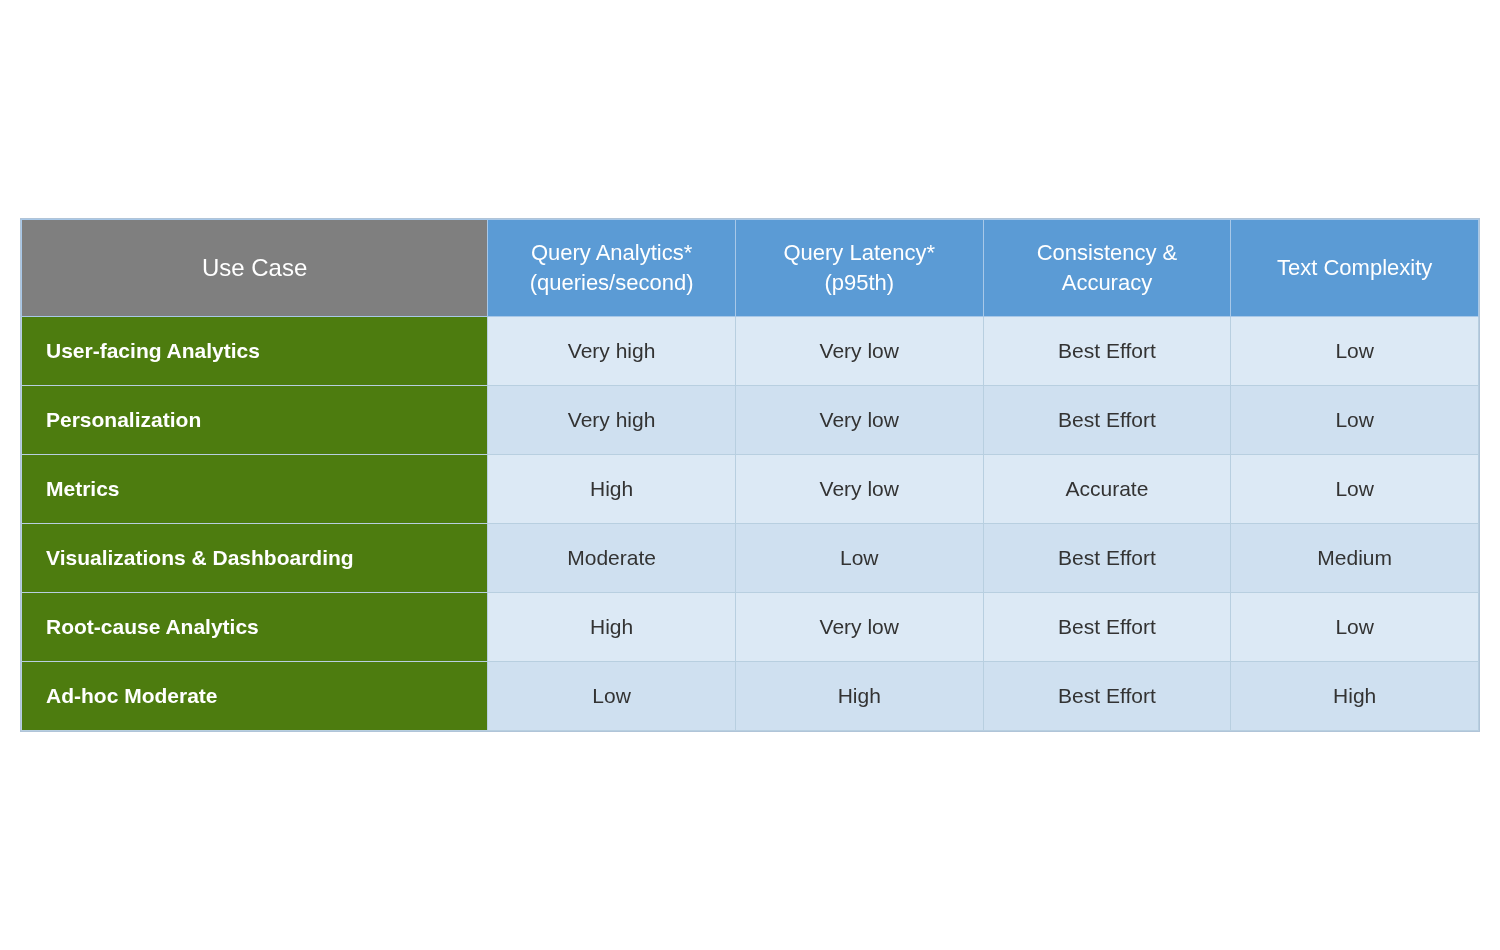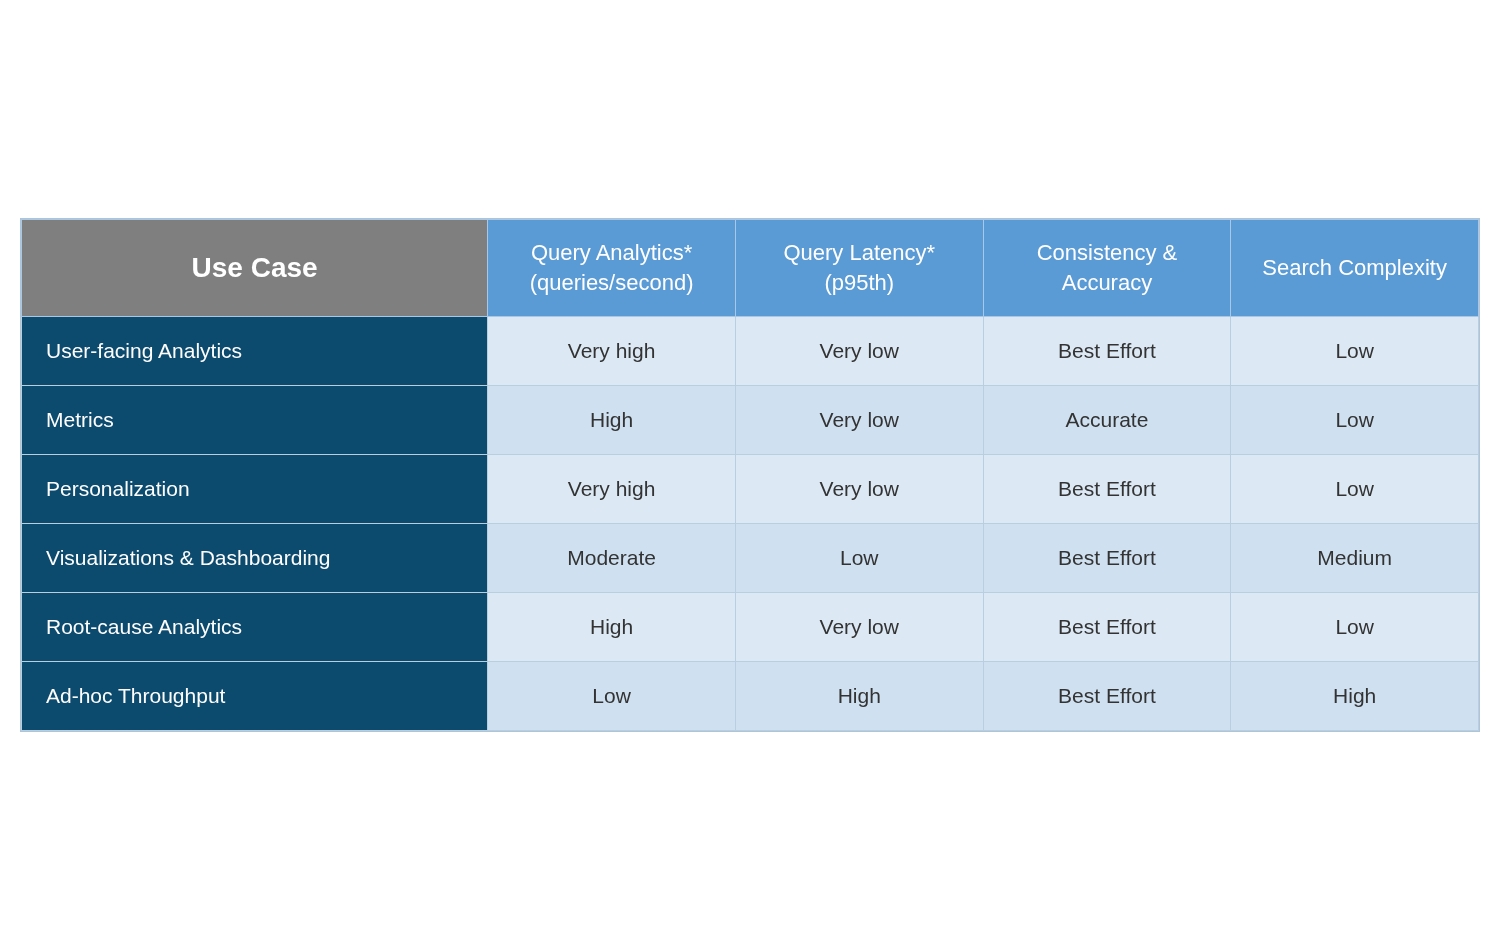--- a/index.html
+++ b/index.html
@@ -37,36 +37,36 @@
       font-size: 22px;
       font-weight: normal;
       border: 1px solid #a8c8e8;
       vertical-align: middle;
       line-height: 1.35;
     }
 
     thead tr th.use-case-header {
       background-color: #7f7f7f;
       color: #ffffff;
-      font-size: 28px;
-      font-weight: bold;
+      font-size: 24px;
+      font-weight: normal;
       width: 32%;
     }
 
     tbody tr td {
       padding: 22px 24px;
       border: 1px solid #b8cfe0;
       vertical-align: middle;
       font-size: 21px;
     }
 
     tbody tr td.use-case-cell {
-      background-color: #0c4a6e;
+      background-color: #4d7c0f;
       color: #ffffff;
-      font-weight: normal;
+      font-weight: bold;
       font-size: 21px;
       width: 32%;
     }
 
     tbody tr td.value-cell {
       background-color: #dce9f5;
       color: #333333;
       text-align: center;
       margin-top: 35px;
     }
@@ -92,62 +92,62 @@
         <th>
           <span>Query Analytics* (queries/second)</span>
         </th>
         <th>
           <span>Query Latency* (p95th)</span>
         </th>
         <th>
           <span>Consistency &amp; Accuracy</span>
         </th>
         <th>
-          <span>Search Complexity</span>
+          <span>Text Complexity</span>
         </th>
       </tr>
     </thead>
     <tbody id="table-body">
     <tr>
           <td class="use-case-cell">User-facing Analytics</td>
           <td class="value-cell">Very high</td>
           <td class="value-cell">Very low</td>
           <td class="value-cell">Best Effort</td>
           <td class="value-cell">Low</td>
         </tr>
         <tr>
+          <td class="use-case-cell">Personalization</td>
+          <td class="value-cell">Very high</td>
+          <td class="value-cell">Very low</td>
+          <td class="value-cell">Best Effort</td>
+          <td class="value-cell">Low</td>
+        </tr>
+        <tr>
           <td class="use-case-cell">Metrics</td>
           <td class="value-cell">High</td>
           <td class="value-cell">Very low</td>
           <td class="value-cell">Accurate</td>
-          <td class="value-cell">Low</td>
-        </tr>
-        <tr>
-          <td class="use-case-cell">Personalization</td>
-          <td class="value-cell">Very high</td>
-          <td class="value-cell">Very low</td>
-          <td class="value-cell">Best Effort</td>
           <td class="value-cell">Low</td>
         </tr>
         <tr>
           <td class="use-case-cell">Visualizations &amp; Dashboarding</td>
           <td class="value-cell">Moderate</td>
           <td class="value-cell">Low</td>
           <td class="value-cell">Best Effort</td>
           <td class="value-cell">Medium</td>
         </tr>
         <tr>
           <td class="use-case-cell">Root-cause Analytics</td>
           <td class="value-cell">High</td>
           <td class="value-cell">Very low</td>
           <td class="value-cell">Best Effort</td>
           <td class="value-cell">Low</td>
         </tr>
         <tr>
-          <td class="use-case-cell">Ad-hoc Throughput</td>
+          <td class="use-case-cell">Ad-hoc Moderate</td>
           <td class="value-cell">Low</td>
           <td class="value-cell">High</td>
           <td class="value-cell">Best Effort</td>
           <td class="value-cell">High</td>
         </tr>
       </tbody>
   </table>
 </div>
 
 </body></html>

